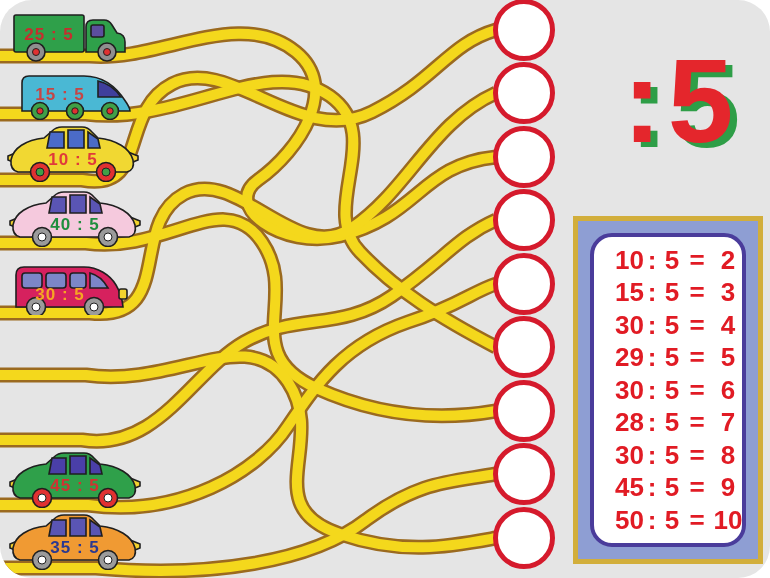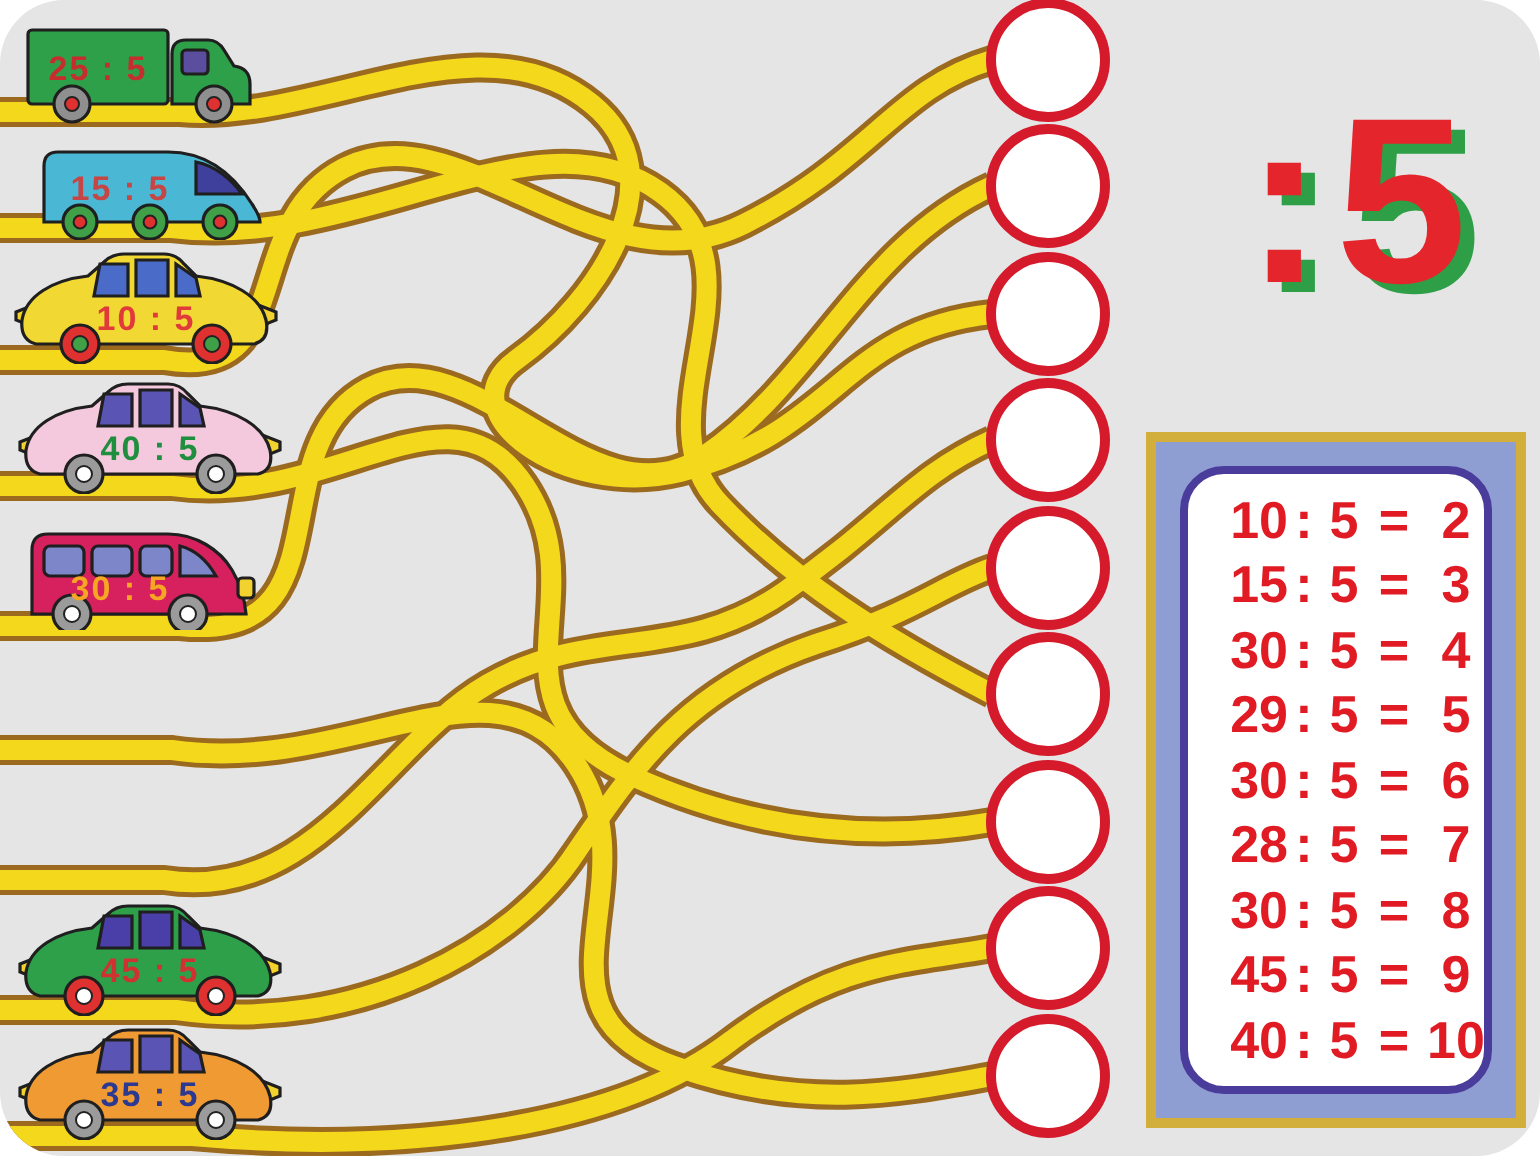--- a/index.html
+++ b/index.html
@@ -252,21 +252,21 @@
           <span>8</span>
         </div>
       <div class="trow">
           <span>45</span>
           <span>:</span>
           <span>5</span>
           <span>=</span>
           <span>9</span>
         </div>
       <div class="trow">
-          <span>40</span>
+          <span>50</span>
           <span>:</span>
           <span>5</span>
           <span>=</span>
           <span>10</span>
         </div>
     </div>
   </div>
 
 </div>
 

